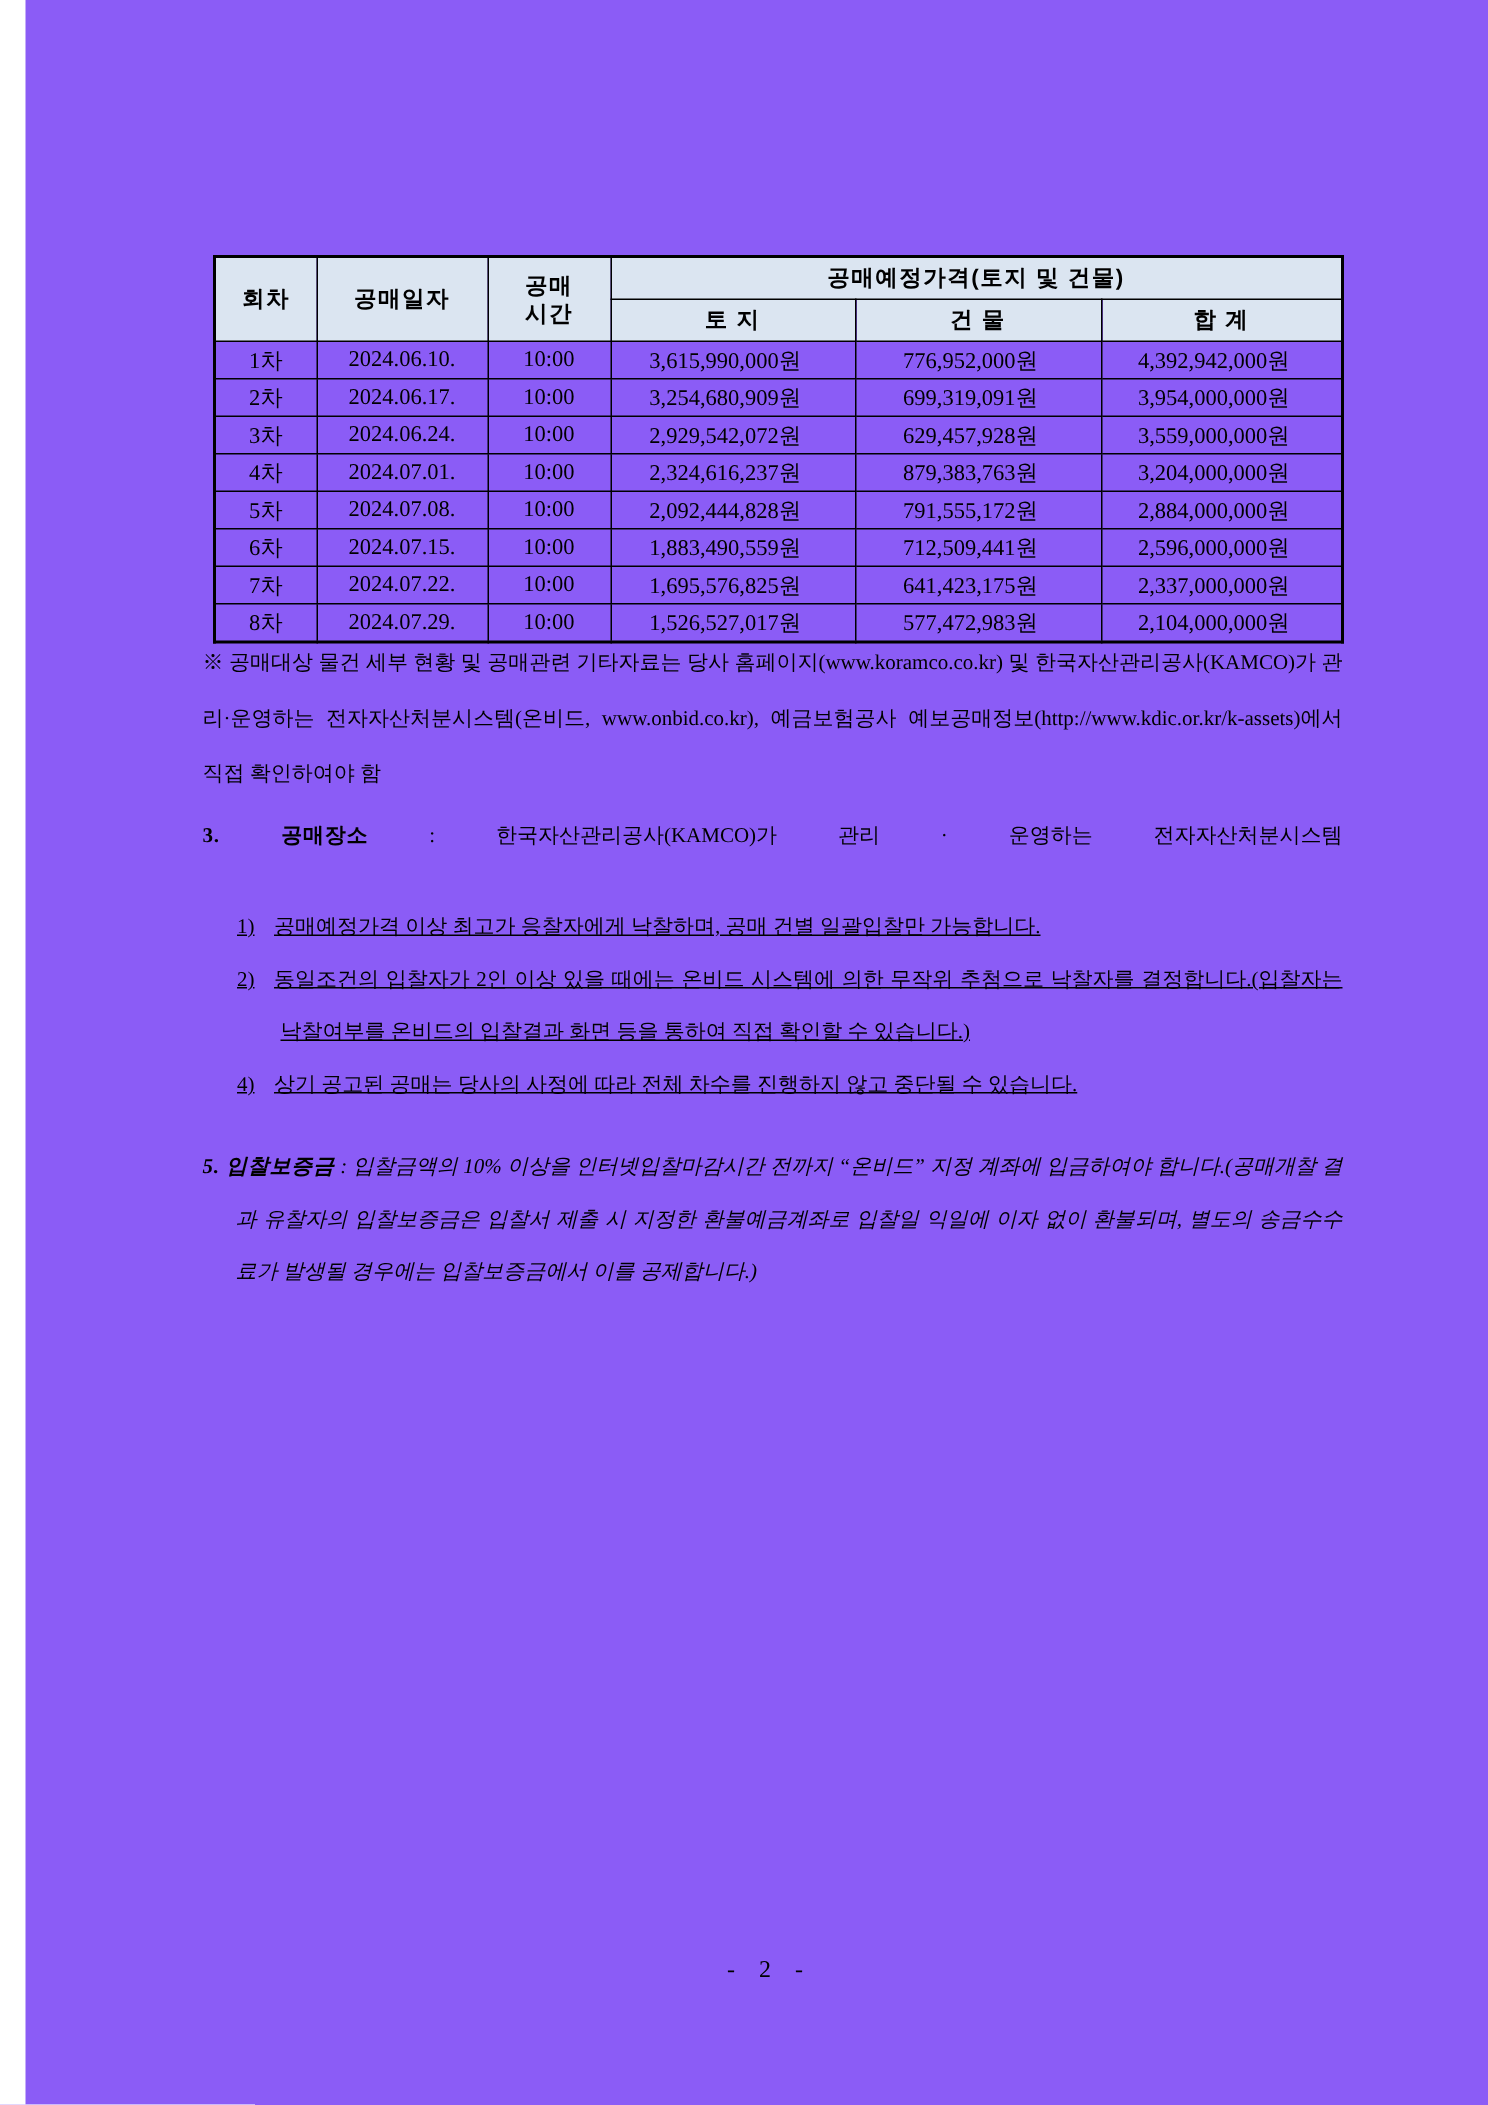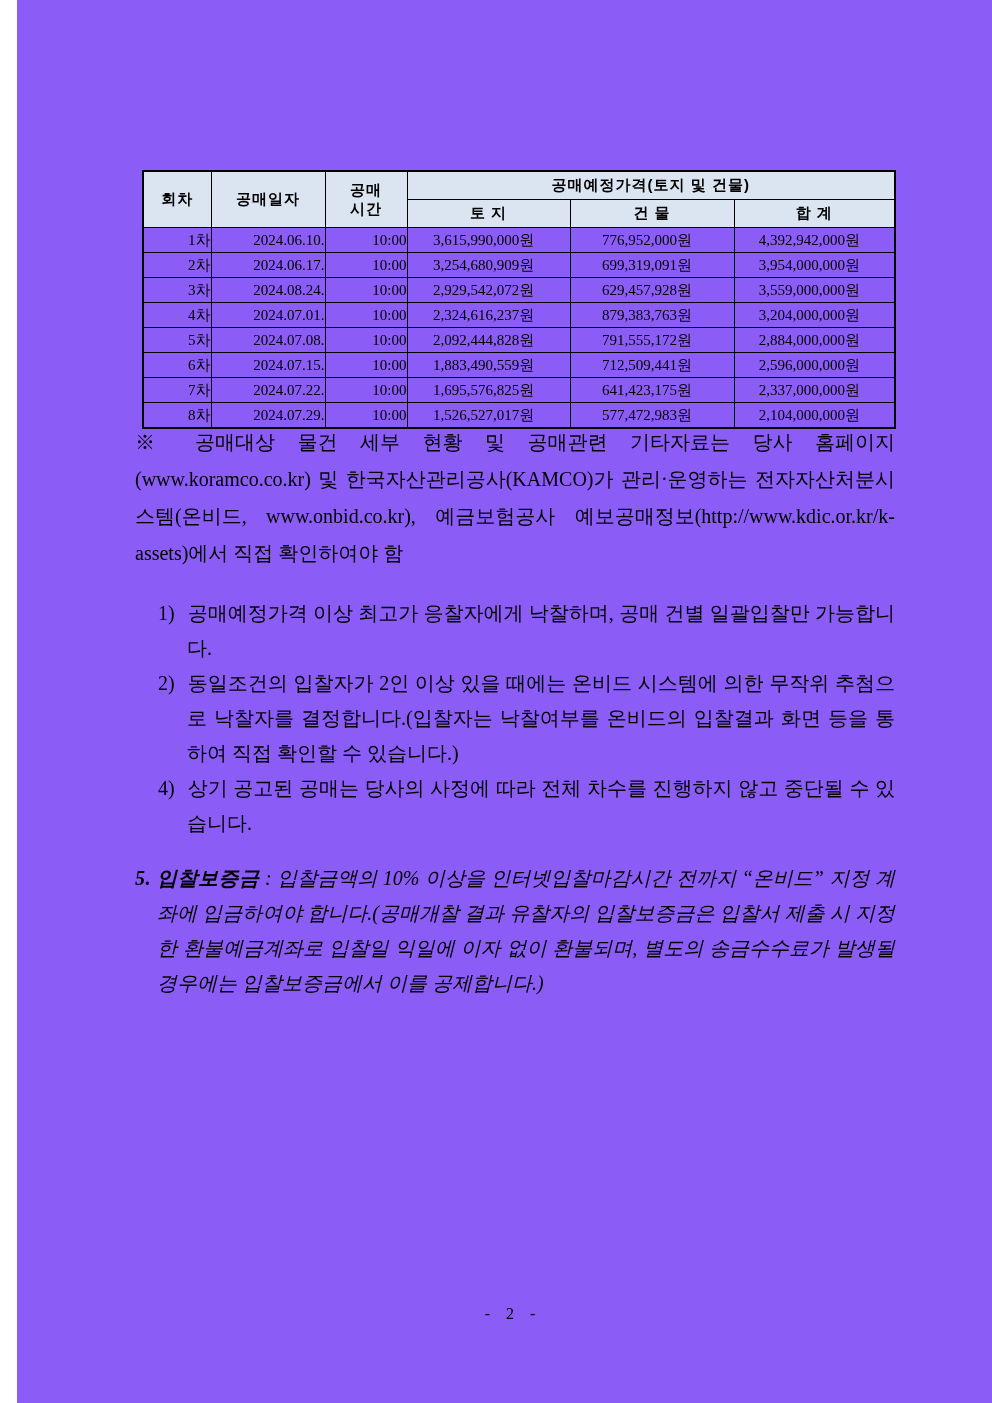--- a/index.html
+++ b/index.html
@@ -36,52 +36,53 @@
     font-family: "Liberation Sans", sans-serif;
     font-weight: bold;
     font-size: 15px;
     text-align: center;
     height: 27px;
     letter-spacing: 1px;
   }
   .auction-table td {
     font-size: 15px;
     height: 24px;
-    text-align: right;
+    text-align: center;
   }
   .auction-table td.num {
     text-align: center;
     padding-right: 10px;
   }
 
   
   .content {
     position: absolute;
     left: 118px;
     top: 424px;
     width: 760px;
-    font-size: 20px;
+    font-size: 14px;
     color: #000;
   }
   .note {
     line-height: 37px;
     text-align: justify;
   }
   .sec { margin: 0; }
   .sec-title { font-weight: bold; letter-spacing: 0.5px; }
   .sec3 { margin-top: 4px; line-height: 38px; }
   .sec3-line1 { text-align: justify; text-align-last: justify; }
   .sec3-line2 { margin-left: 128px; }
   .sec4 { margin-top: 24px; line-height: 35px; }
   .sec4-items { margin-top: 0; }
   .item {
     padding-left: 52px;
     text-indent: -29px;
     text-align: justify;
     line-height: 35px;
+    text-decoration: underline;
   }
   .item .marker { margin-right: 13px; }
   .sec5 {
     margin-top: 20px;
     line-height: 35px;
     padding-left: 22px;
     text-indent: -22px;
     text-align: justify;
     font-style: italic;
   }
@@ -139,21 +140,21 @@
       <tr>
         <td>2차</td>
         <td>2024.06.17.</td>
         <td>10:00</td>
         <td class="num">3,254,680,909원</td>
         <td class="num">699,319,091원</td>
         <td class="num">3,954,000,000원</td>
       </tr>
       <tr>
         <td>3차</td>
-        <td>2024.08.24.</td>
+        <td>2024.06.24.</td>
         <td>10:00</td>
         <td class="num">2,929,542,072원</td>
         <td class="num">629,457,928원</td>
         <td class="num">3,559,000,000원</td>
       </tr>
       <tr>
         <td>4차</td>
         <td>2024.07.01.</td>
         <td>10:00</td>
         <td class="num">2,324,616,237원</td>
@@ -193,20 +194,23 @@
         <td class="num">2,104,000,000원</td>
       </tr>
     </tbody>
   </table>
 
   <div class="content">
 
     <p class="note sec">※ 공매대상 물건 세부 현황 및 공매관련 기타자료는 당사 홈페이지(www.koramco.co.kr) 및 한국자산관리공사(KAMCO)가 관리·운영하는 전자자산처분시스템(온비드, www.onbid.co.kr), 예금보험공사 예보공매정보(http://www.kdic.or.kr/k-assets)에서 직접 확인하여야 함</p>
 
     <div class="sec sec3">
+      <div class="sec3-line1">
+        <span class="sec-title">3. 공매장소</span><span> : </span><span>한국자산관리공사(KAMCO)가 관리 · 운영하는 전자자산처분시스템</span>
+      </div>
     </div>
 
     <div class="sec sec4">
       <div class="sec4-items">
         <div class="item">
           <span class="marker">1)</span><span>공매예정가격 이상 최고가 응찰자에게 낙찰하며, 공매 건별 일괄입찰만 가능합니다.</span>
         </div>
         <div class="item">
           <span class="marker">2)</span><span>동일조건의 입찰자가 2인 이상 있을 때에는 온비드 시스템에 의한 무작위 추첨으로 낙찰자를 결정합니다.(입찰자는 낙찰여부를 온비드의 입찰결과 화면 등을 통하여 직접 확인할 수 있습니다.)</span>
         </div>

